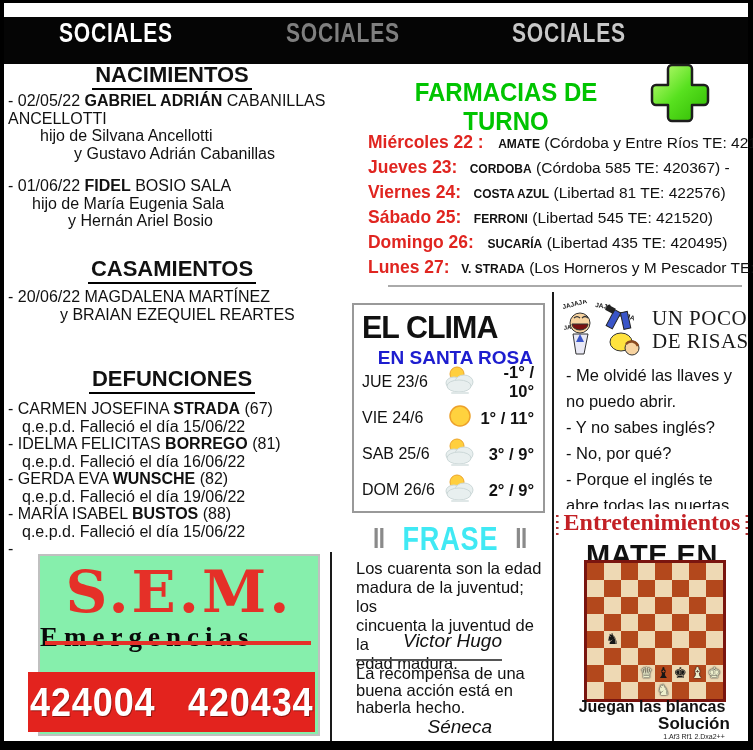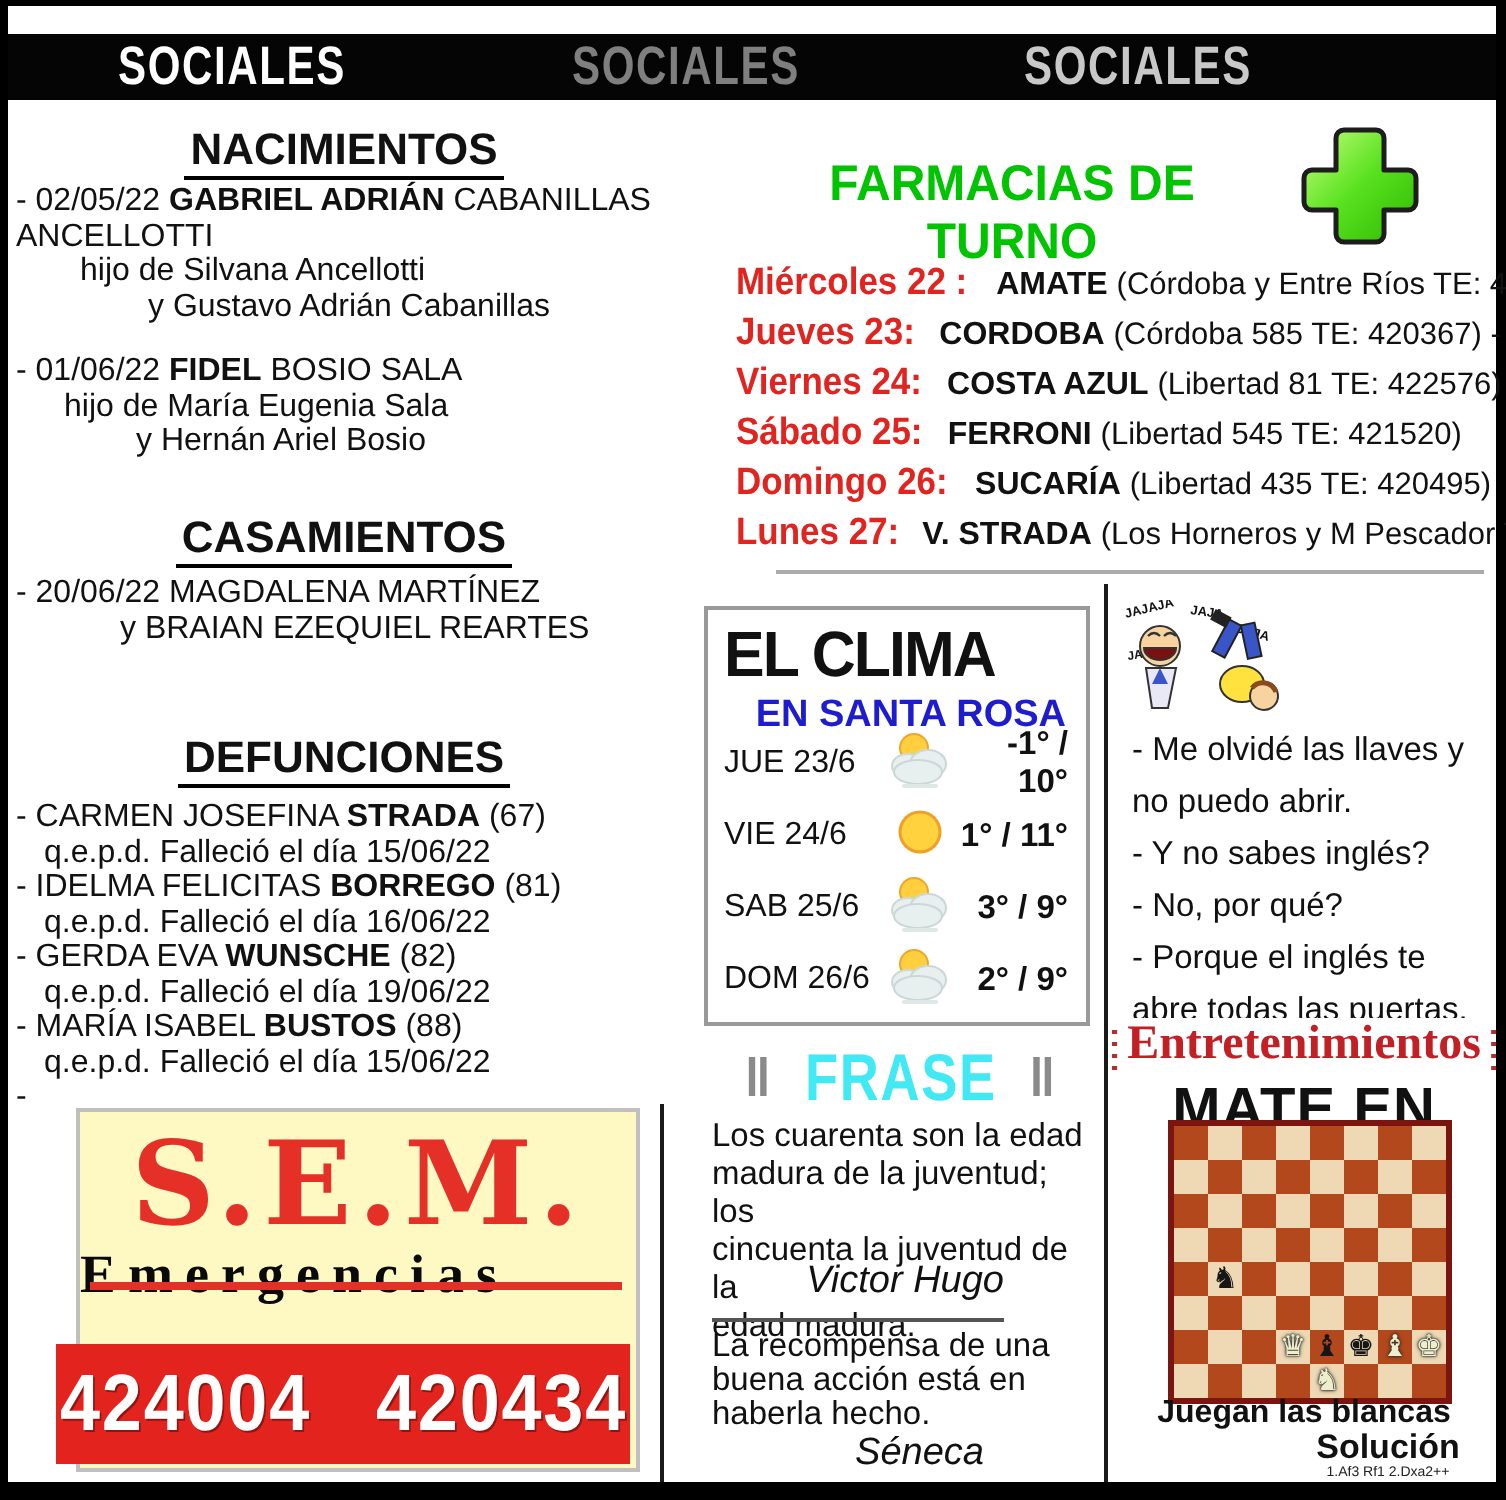--- a/index.html
+++ b/index.html
@@ -3,36 +3,36 @@
 <meta charset="utf-8">
 <style>
   * { margin:0; padding:0; box-sizing:border-box; }
   body { background:#e8e8e8; font-family:"Liberation Sans", sans-serif; }
   .page { position:relative; width:753px; height:750px; background:#ffffff; overflow:hidden;
           font-family:"Liberation Sans", sans-serif; color:#111; margin:0 auto; }
   .abs { position:absolute; }
   .frame { position:absolute; background:#000; }
 
   
-  .hdr-bar { position:absolute; left:4px; top:17px; width:744px; height:33px; background:#050505; }
+  .hdr-bar { position:absolute; left:4px; top:17px; width:744px; height:47px; background:#050505; }
   .sociales { position:absolute; top:0; height:33px; line-height:33px; font-size:27px; font-weight:bold;
               letter-spacing:1px; transform:scaleX(0.78); transform-origin:0 50%; white-space:nowrap; }
 
   
   .sec-title { position:absolute; left:8px; width:328px; text-align:center; font-size:22px; font-weight:bold; }
   .sec-title span { border-bottom:2.5px solid #000; padding:0 3px 1px; }
   .ltext { font-size:16px; line-height:17.5px; }
   .entry { margin-bottom:15px; }
 
   
   .farm-title { position:absolute; left:370px; top:78px; width:272px; text-align:center;
                 font-size:25px; font-weight:bold; color:#00c400; transform:scaleX(0.96); transform-origin:50% 50%; }
   .farm-row { position:absolute; left:368px; width:380px; height:25px; white-space:nowrap; }
   .farm-day { color:#e02520; font-weight:bold; font-size:19px; transform:scaleX(0.92); transform-origin:0 50%; display:inline-block; }
-  .farm-name { font-weight:bold; font-size:16px; }
+  .farm-name { font-weight:bold; font-size:12px; }
   .farm-info { font-size:15.5px; }
 
   
   .clima-box { position:absolute; left:352px; top:303px; width:193px; height:210px; border:2px solid #999; background:#fff; }
   .clima-title { font-size:32px; font-weight:bold; margin:4px 0 0 8px; transform:scaleX(0.95); transform-origin:0 50%; letter-spacing:-1px; }
   .clima-sub { font-size:19px; font-weight:bold; color:#1d1dcf; text-align:right; padding-right:10px; margin-top:1px; }
   .clima-row { position:absolute; left:0; width:100%; height:34px; display:flex; align-items:center; }
   .clima-day { font-size:16px; padding-left:8px; width:86px; }
   .clima-ico { width:40px; text-align:center; }
   .clima-temp { font-size:16.5px; font-weight:bold; flex:1; text-align:right; padding-right:9px; }
@@ -63,21 +63,21 @@
   .sq.dark { background:#b3481c; }
   .sq.light { background:#eed9b4; }
   .pc { font-size:15px; line-height:1; font-family:"DejaVu Sans", sans-serif; }
   .pc.black { color:#161616; }
   .pc.white { color:#edeecb; text-shadow:0 0 1px #333, 0 0 1px #333, 0 0 2px #222; }
   .board-caption { position:absolute; left:556px; top:698px; width:192px; text-align:center; font-size:16px; font-weight:bold; }
   .solucion { position:absolute; left:640px; top:714px; width:108px; text-align:center; font-size:17px; font-weight:bold; }
   .solucion-txt { position:absolute; left:640px; top:733px; width:108px; text-align:center; font-size:7px; color:#222; }
 
   
-  .sem-box { position:absolute; left:38px; top:554px; width:282px; height:182px; border:2px solid #c0c0c0; background:#fef9c3; }
+  .sem-box { position:absolute; left:38px; top:554px; width:282px; height:182px; border:2px solid #c0c0c0; background:#86efac; }
   .sem-name { text-align:center; font-family:"DejaVu Serif", serif; font-weight:bold; font-size:58px;
               color:#e53028; letter-spacing:3px; margin-top:2px; }
   .sem-sub { font-family:Liberation Serif, serif; font-weight:bold; font-size:27px;
              letter-spacing:6px; color:#0a0a0a; margin-top:-4px; }
   .sem-line { position:absolute; left:45px; top:641px; width:266px; height:4px; background:#e53028; }
   .sem-phone { position:absolute; left:28px; top:672px; width:287px; height:60px; background:#e3231e;
                display:flex; align-items:center; justify-content:center; }
   .sem-phone span.num { color:#fff; font-size:40px; font-weight:bold; letter-spacing:1px;
                transform:scaleX(0.9); display:inline-block; text-shadow:1px 1px 0 #901510; }
   .sem-sep { display:inline-block; width:9px; height:17px; background:#fff; margin:0 9px; }
@@ -266,20 +266,24 @@
       <path d="M18 34 L22 42 L14 42 Z" fill="#3a55c8"></path>
 
       <rect x="48" y="10" width="7" height="18" fill="#3a55c8" stroke="#222" transform="rotate(28 51 19)"></rect>
       <rect x="60" y="12" width="7" height="17" fill="#3a55c8" stroke="#222" transform="rotate(-12 63 20)"></rect>
       <rect x="44" y="6" width="9" height="6" fill="#222" transform="rotate(28 48 9)"></rect>
       <ellipse cx="59" cy="42" rx="11" ry="9" fill="#ffe23e" stroke="#333"></ellipse>
       <circle cx="70" cy="48" r="7" fill="#f7d3a0" stroke="#333"></circle>
       <path d="M64 44 a7 7 0 0 1 12 2" fill="none" stroke="#8a4a20" stroke-width="2.5"></path>
     </svg>
   </div>
+  <div class="risas-title">
+    <div>UN POCO</div>
+    <div>DE RISAS</div>
+  </div>
   <div class="joke">
     <div>- Me olvidé las llaves y</div>
     <div>no puedo abrir.</div>
     <div>- Y no sabes inglés?</div>
     <div>- No, por qué?</div>
     <div>- Porque el inglés te</div>
     <div>abre todas las puertas.</div>
   </div>
 
   <div class="frase-head">

